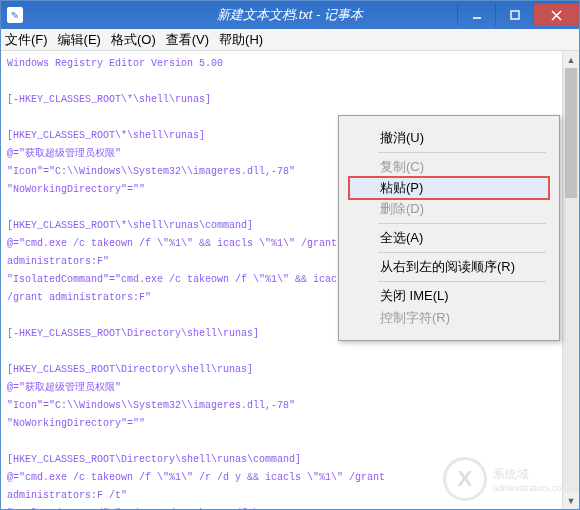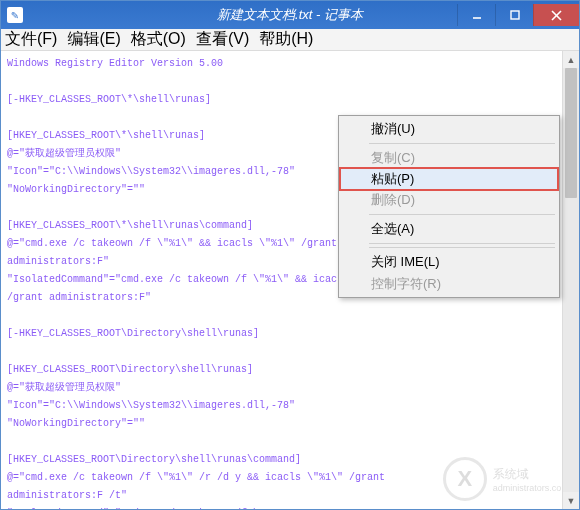--- a/index.html
+++ b/index.html
@@ -54,21 +54,21 @@
     border-left:1px solid rgba(0,0,0,.15);
   }
   .winbtn.close { background:#c75050; width:46px; }
   .winbtn svg { display:block; }
   .menubar {
     height:22px;
     background:#f4f4f4;
     border-bottom:1px solid #dcdcdc;
     display:flex;
     align-items:center;
-    font-size:16px;
+    font-size:13px;
     padding:0 4px;
     gap:10px;
   }
   .menubar span { cursor:default; }
   .content-wrap {
     flex:1;
     display:flex;
     position:relative;
     overflow:hidden;
   }
@@ -103,21 +103,21 @@
     border-radius:1px;
   }
   .contextmenu {
     position:absolute;
     left:338px; top:115px;
     width:222px;
     background:#f0f0f0;
     border:1px solid #a0a0a0;
     box-shadow:2px 2px 5px rgba(0,0,0,.25);
     font-size:13px;
-    padding:2px;
+    padding:11px;
   }
   .cm-item {
     padding:4px 10px 4px 30px;
     color:#000;
     display:flex;justify-content:space-between;align-items:center;
     cursor:default;
     height:22px;
   }
   .cm-item.disabled { color:#9a9a9a; }
   .cm-item.highlight {
@@ -223,20 +223,21 @@
 
 <div class="contextmenu">
   <div class="cm-item">撤消(U)</div>
   <div class="cm-sep"></div>
   <div class="cm-item disabled">复制(C)</div>
   <div class="cm-item highlight">粘贴(P)</div>
   <div class="cm-item disabled">删除(D)</div>
   <div class="cm-sep"></div>
   <div class="cm-item">全选(A)</div>
   <div class="cm-sep"></div>
+  <div class="cm-item">从右到左的阅读顺序(R)</div>
   <div class="cm-sep"></div>
   <div class="cm-item">关闭 IME(L)</div>
   <div class="cm-item disabled">控制字符(R)</div>
 </div>
 
 <div class="watermark">
   <div class="wm-circle">X</div>
   <div>
     <div>系统域</div>
     <div style="font-size:9px">administrators.co</div>

